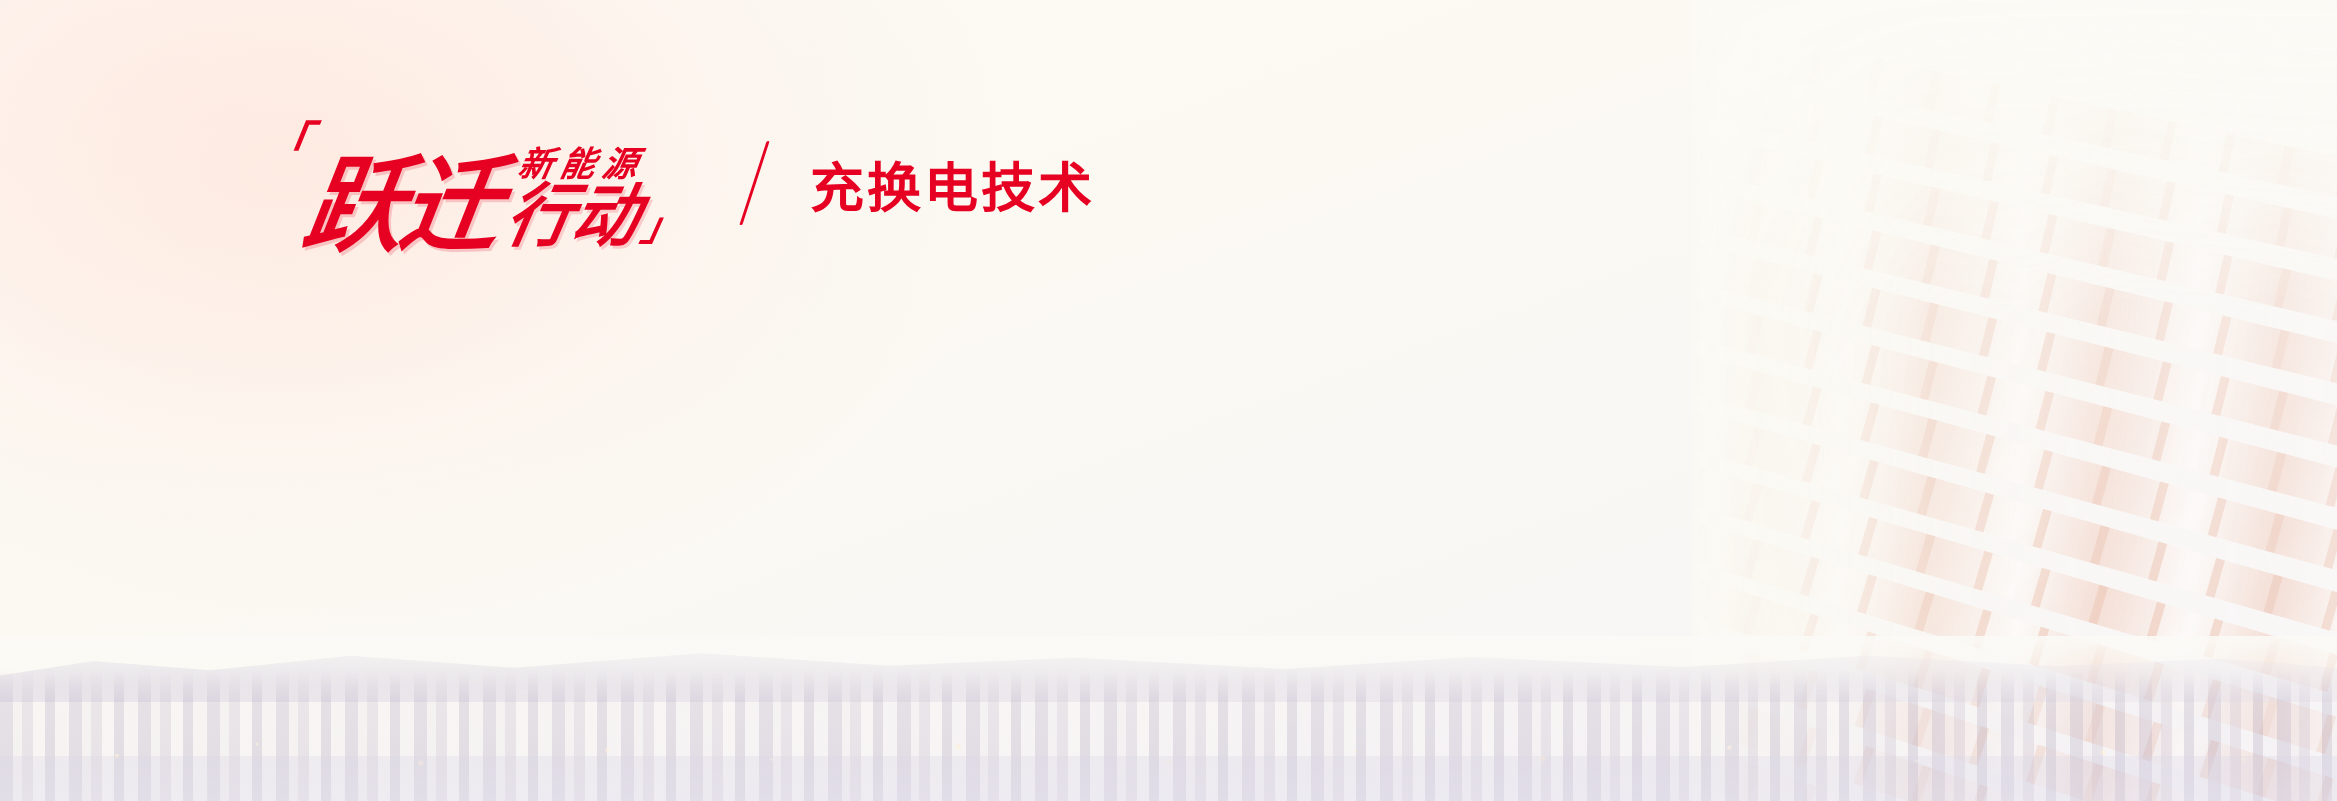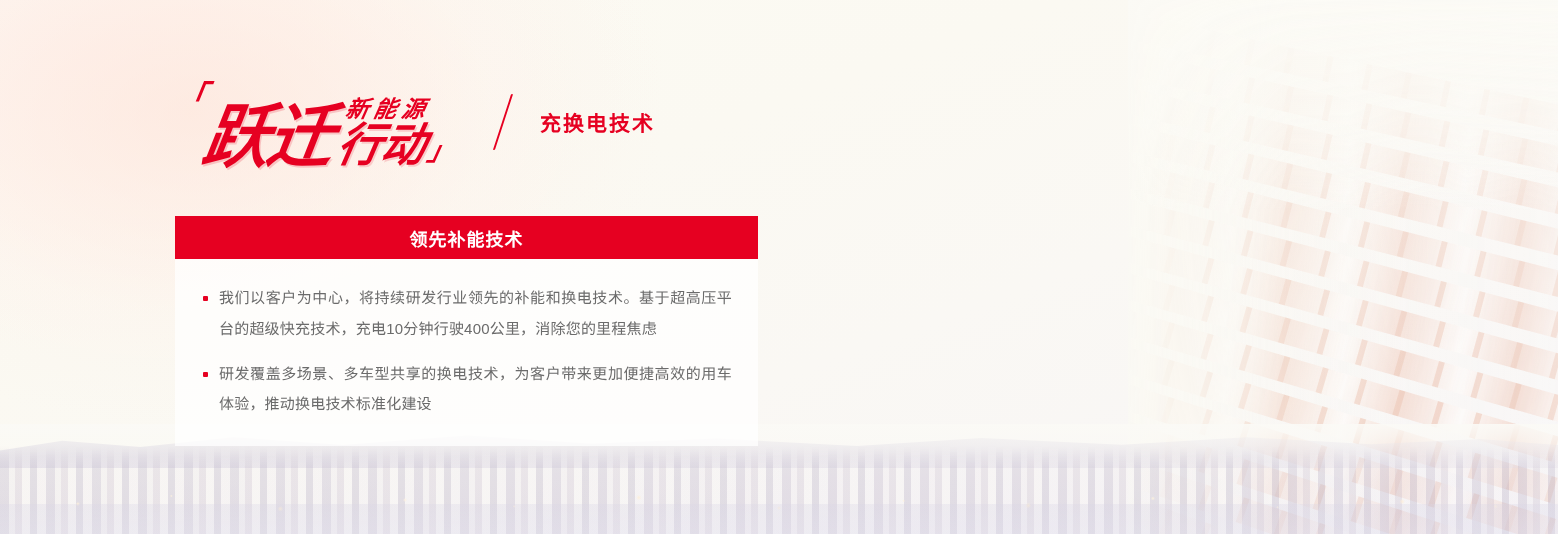--- a/index.html
+++ b/index.html
@@ -235,21 +235,21 @@
   .divider-slash {
     width: 2px;
     height: 56px;
     background: #e60021;
     transform: skewX(-18deg);
     margin: 0 36px 0 48px;
     border-radius: 1px;
   }
 
   .section-title {
-    font-size: 21px;
+    font-size: 36px;
     font-weight: bold;
     color: #e60021;
     letter-spacing: 2px;
     white-space: nowrap;
   }
 
   
   .cards {
     position: absolute;
     left: 175px;
@@ -355,25 +355,16 @@
       <span class="logo-quote-close">」</span>
     </div>
 
     <div class="divider-slash"></div>
 
     <div class="section-title">充换电技术</div>
   </div>
 
   <div class="cards">
 
-    <div class="card">
-      <div class="card-header">领先补能技术</div>
-      <div class="card-body">
-        <ul class="bullet-list">
-          <li class="bullet-item">我们以客户为中心，将持续研发行业领先的补能和换电技术。基于超高压平台的超级快充技术，充电10分钟行驶400公里，消除您的里程焦虑</li>
-          <li class="bullet-item">研发覆盖多场景、多车型共享的换电技术，为客户带来更加便捷高效的用车体验，推动换电技术标准化建设</li>
-        </ul>
-      </div>
-    </div>
 
 
   </div>
 </div>
 
 </body></html>

